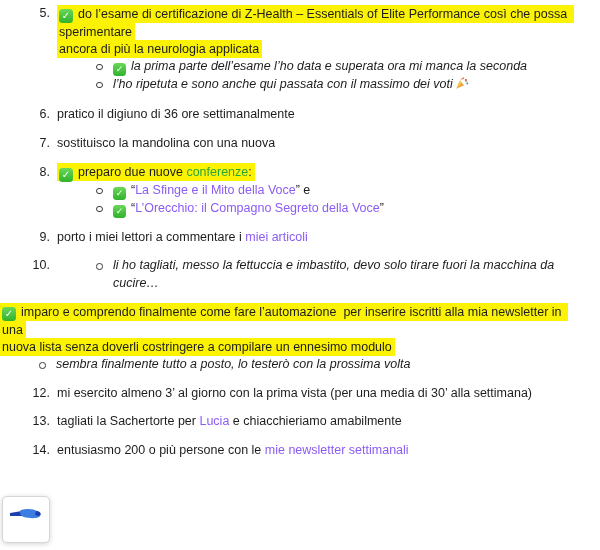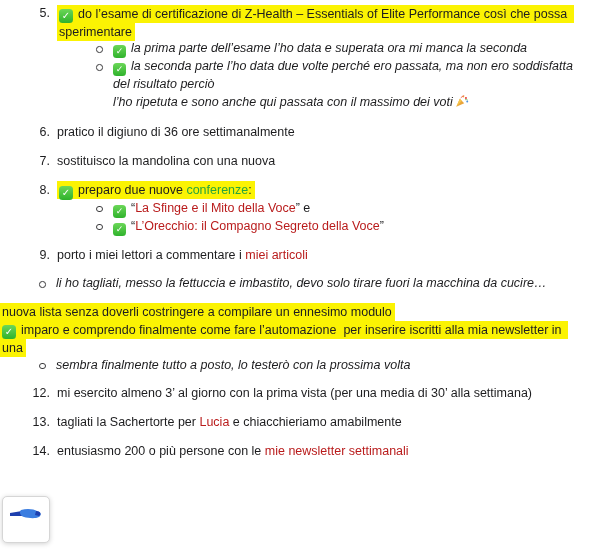--- a/index.html
+++ b/index.html
@@ -10,21 +10,21 @@
     font-size:12.5px;line-height:17.4px;
   }
   .doc{padding-top:5px;}
   .item{display:flex;margin-top:11.2px;}
   .item:first-child{margin-top:0;}
   .num{flex:0 0 50px;text-align:right;padding-right:7px;color:#1d1d1f;}
   .body{flex:1;min-width:0;padding-right:26px;}
   .line{display:block;white-space:pre-wrap;}
   .line > .txt{white-space:pre-wrap;}
   .hl{background:#fbf303;padding:1.5px 3px 2.5px 2px;-webkit-box-decoration-break:clone;box-decoration-break:clone;}
-  .tlink{color:#b91c1c;}
+  .tlink{color:#8b5cf6;}
   .glink{color:#28a53c;}
   .it{font-style:italic;}
   .sub{display:flex;margin-left:39px;justify-content:center;}
   .bullet{flex:0 0 17px;padding-top:6px;}
   .bullet i{display:block;width:4.5px;height:4.5px;border:1.1px solid #3c3c3e;border-radius:50%;}
   .subbody{flex:1;min-width:0;}
   .check{
     display:inline-block;width:14px;height:14px;border-radius:3.5px;
     background:linear-gradient(180deg,#6bd758,#2fb22c);
     color:#fff;font-weight:bold;font-style:normal;font-size:10px;line-height:14px;text-align:center;
@@ -41,34 +41,34 @@
 </style>
 </head>
 <body>
 
 <div class="doc">
 
   <div class="item">
     <span class="num">5.</span>
     <div class="body">
       <span class="line"><span class="hl"><span class="check">✓</span><span class="txt">do l’esame di certificazione di Z-Health – Essentials of Elite Performance così che possa sperimentare</span></span></span>
+      <span class="line"><span class="hl">ancora di più la neurologia applicata</span></span>
       <div class="sub">
         <span class="bullet">
             <i></i>
           </span>
         <div class="subbody it">
           <span class="line"><span class="check small">✓</span><span class="txt">la prima parte dell’esame l’ho data e superata ora mi manca la seconda</span></span>
         </div>
       </div>
       <div class="sub">
         <span class="bullet">
             <i></i>
           </span>
         <div class="subbody it">
-          <span class="line"><span class="check small">✓</span><span class="txt">la seconda parte l’ho data due volte perché ero passata, ma non ero soddisfatta del risultato perciò</span></span>
           <span class="line"><span class="txt">l’ho ripetuta e sono anche qui passata con il massimo dei voti</span><span class="emoji"><svg width="14" height="14" viewBox="0 0 16 16">
                   <path d="M1.5 14.5 L5.5 5.5 L10.5 10.5 Z" fill="#e9a43b"></path>
                   <path d="M1.5 14.5 L5.5 5.5 L7.8 7.8 Z" fill="#f6c64b"></path>
                   <circle cx="12.5" cy="4.5" r="1.2" fill="#e8453c"></circle>
                   <circle cx="14" cy="8.5" r="1.1" fill="#4a90e2"></circle>
                   <circle cx="9.5" cy="2.8" r="1.1" fill="#f5c242"></circle>
                   <path d="M6.5 4.5 Q8 2.5 10.5 2" stroke="#e8453c" stroke-width="0.9" fill="none"></path>
                   <path d="M11.5 6.5 Q13 6 14.5 6.8" stroke="#6fbf4f" stroke-width="0.9" fill="none"></path>
                 </svg></span></span>
         </div>
@@ -114,36 +114,37 @@
   </div>
 
   <div class="item">
     <span class="num">9.</span>
     <div class="body">
         <span class="line"><span class="txt">porto i miei lettori a commentare i </span><span class="tlink">miei articoli</span></span>
       </div>
   </div>
 
   <div class="item">
+    <span class="num">10.</span>
     <div class="body">
       <div class="sub">
         <span class="bullet">
             <i></i>
           </span>
         <div class="subbody it">
             <span class="line"><span class="txt">li ho tagliati, messo la fettuccia e imbastito, devo solo tirare fuori la macchina da cucire…</span></span>
           </div>
       </div>
     </div>
   </div>
 
   <div class="item">
     <div class="body">
+      <span class="line"><span class="hl"><span class="check">✓</span><span class="txt">imparo e comprendo finalmente come fare l’automazione  per inserire iscritti alla mia newsletter in una</span></span></span>
       <span class="line"><span class="hl">nuova lista senza doverli costringere a compilare un ennesimo modulo</span></span>
-      <span class="line"><span class="hl"><span class="check">✓</span><span class="txt">imparo e comprendo finalmente come fare l’automazione  per inserire iscritti alla mia newsletter in una</span></span></span>
       <div class="sub">
         <span class="bullet">
             <i></i>
           </span>
         <div class="subbody it">
             <span class="line"><span class="txt">sembra finalmente tutto a posto, lo testerò con la prossima volta</span></span>
           </div>
       </div>
     </div>
   </div>

